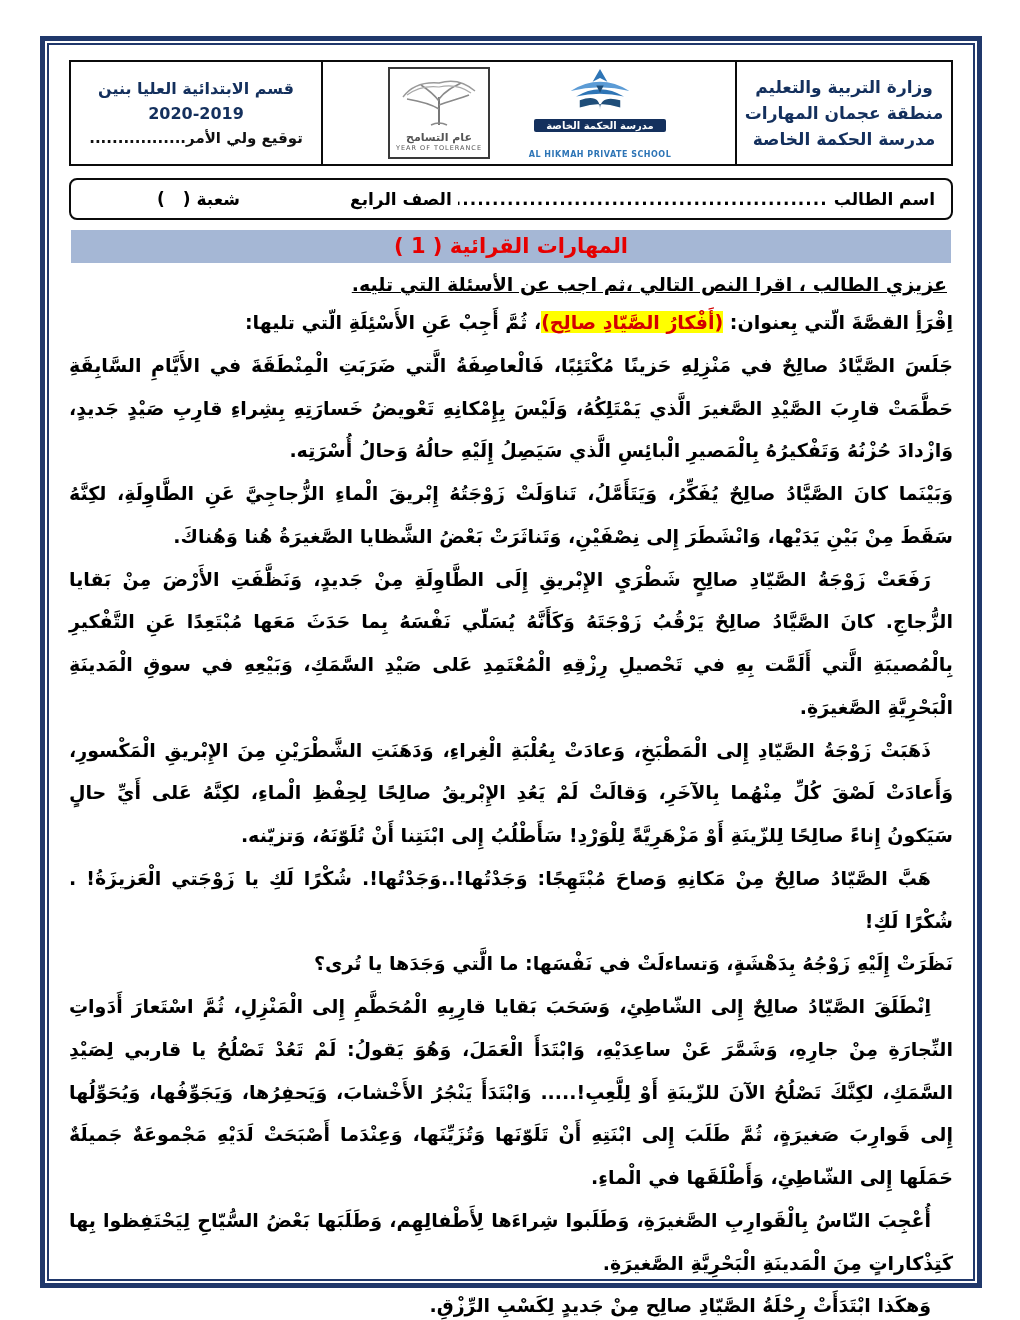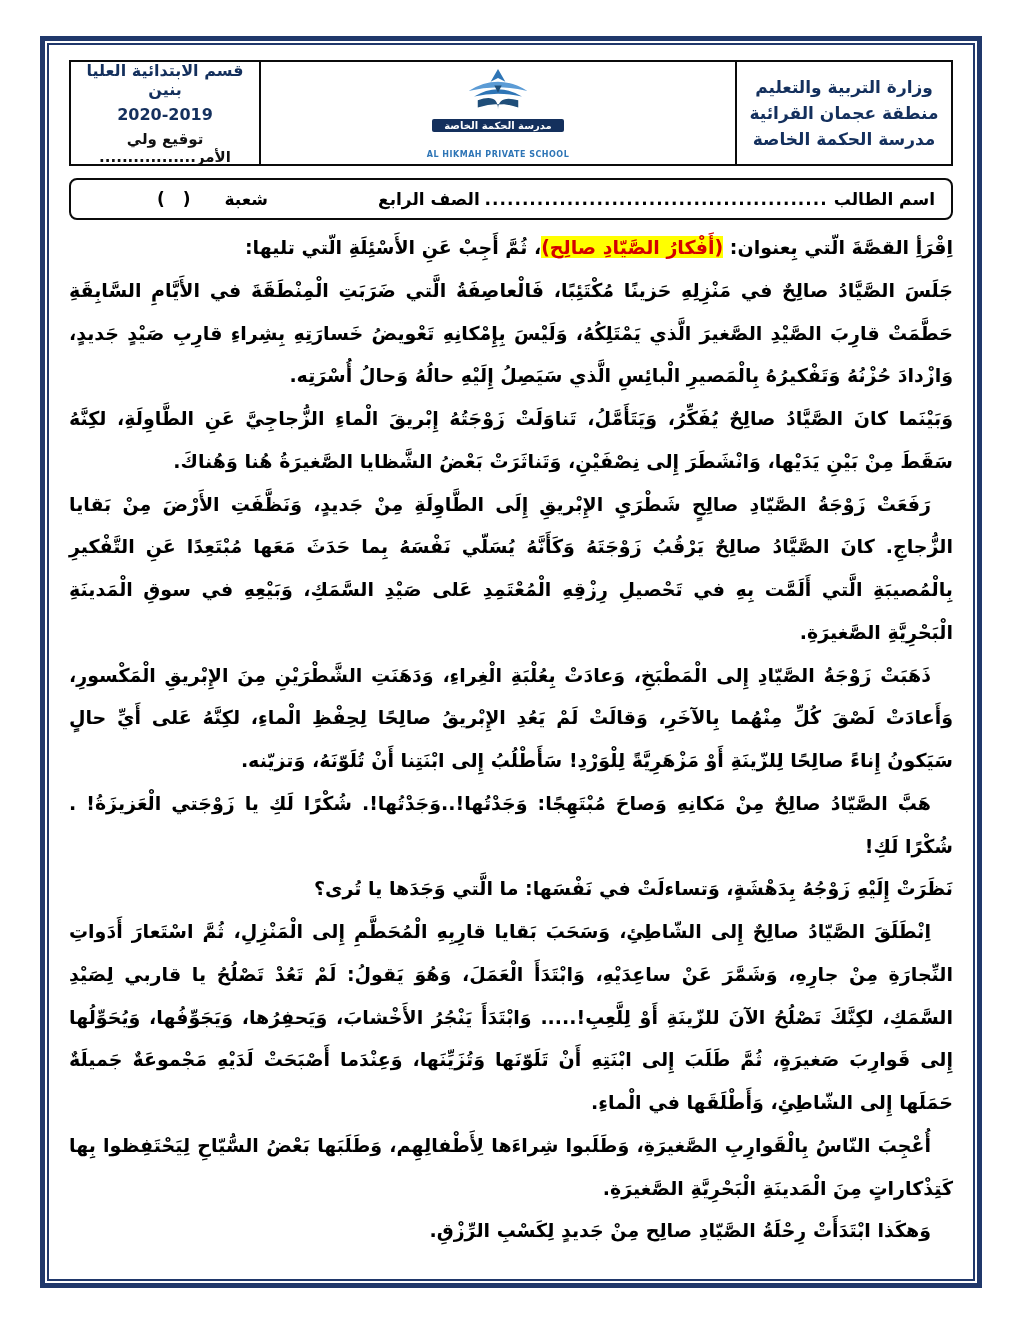--- a/index.html
+++ b/index.html
@@ -15,39 +15,39 @@
   *{margin:0;padding:0;box-sizing:border-box;}
   html,body{width:1020px;height:1320px;background:#ffffff;font-family:"DejaVu Sans",sans-serif;color:var(--ink);}
   .sheet{position:relative;width:1020px;height:1320px;background:#fff;overflow:hidden;}
   .frame{position:absolute;left:40px;top:36px;right:38px;bottom:32px;border:5px solid var(--frame);}
   .frame-inner{position:absolute;inset:2px;border:2px solid var(--frame);padding:15px 20px 10px 20px;}
 
   
   .header-box{direction:rtl;display:flex;align-items:stretch;border:2px solid #0b0b0b;height:106px;}
   .h-col{display:flex;flex-direction:column;justify-content:center;gap:6px;text-align:center;font-weight:bold;}
   .h-ministry{width:216px;border-left:2px solid #0b0b0b;color:var(--navy);font-size:17px;padding:4px;}
-  .h-section{width:190px;border-right:2px solid #0b0b0b;color:var(--navy);font-size:16px;padding:4px;}
+  .h-section{width:252px;border-right:2px solid #0b0b0b;color:var(--navy);font-size:16px;padding:4px;}
   .h-section .sig{color:#111;font-size:15px;}
   .h-center{flex:1;display:flex;align-items:center;justify-content:center;gap:40px;direction:ltr;}
 
   .tolerance-logo{width:102px;height:92px;border:2px solid #3a3a3a;display:flex;flex-direction:column;align-items:center;padding:2px 2px 3px 2px;background:#fff;}
   .tolerance-logo svg{width:88px;height:56px;}
   .tol-ar{font-size:11px;font-weight:bold;color:#555;line-height:1.2;}
   .tol-en{font-size:6.5px;letter-spacing:1px;color:#555;}
 
   .school-logo{width:140px;display:flex;flex-direction:column;align-items:center;}
   .school-logo svg{width:92px;height:48px;}
   .logo-banner{background:var(--navy);color:#fff;font-size:10px;font-weight:bold;padding:1px 12px;border-radius:2px;white-space:nowrap;}
   .logo-en{font-size:8px;font-weight:bold;color:var(--logo-blue);letter-spacing:0.5px;margin-top:18px;white-space:nowrap;}
 
   
   .student-bar{direction:rtl;display:flex;align-items:center;border:2px solid #0b0b0b;border-radius:8px;height:42px;margin-top:12px;padding:0 16px;font-weight:bold;font-size:17px;}
   .student-bar .dots{flex:1;overflow:hidden;white-space:nowrap;margin:0 6px;letter-spacing:1px;}
   .student-bar .grade{margin-left:110px;}
-  .student-bar .section{margin-left:28px;}
+  .student-bar .section{}
   .student-bar .section-parens{margin-left:70px;letter-spacing:6px;}
 
   
   .title-bar{margin:10px 2px 0 2px;background:var(--title-bg);text-align:center;padding:4px 0 5px 0;}
   .title-bar span{color:var(--title-fg);font-weight:bold;font-size:21px;}
 
   
   .instruction{direction:rtl;margin-top:10px;padding-right:6px;font-weight:bold;font-size:19px;text-align:right;}
   .instruction span{text-decoration:underline;}
 
@@ -61,25 +61,38 @@
 </head>
 <body>
 
 <div class="sheet">
   <div class="frame">
     <div class="frame-inner">
 
       <header class="header-box">
         <div class="h-col h-ministry">
           <div>وزارة التربية والتعليم</div>
-          <div>منطقة عجمان القرائية</div>
+          <div>منطقة عجمان المهارات</div>
           <div>مدرسة الحكمة الخاصة</div>
         </div>
 
         <div class="h-center">
+          <div class="tolerance-logo">
+            <span>
+              <svg viewBox="0 0 88 56" xmlns="http://www.w3.org/2000/svg">
+                <path d="M44 54 L44 26" stroke="#777" stroke-width="2" fill="none"></path>
+                <path d="M44 38 C34 32 24 30 12 28 M44 34 C54 30 64 28 74 24 M44 30 C38 22 32 18 26 14 M44 28 C50 20 58 16 66 12" stroke="#8a8a8a" stroke-width="1.6" fill="none"></path>
+                <path d="M8 26 Q20 10 44 12 Q64 6 80 20" stroke="#9a9a9a" stroke-width="1.4" fill="none"></path>
+                <path d="M12 24 Q26 14 44 16 Q62 12 76 22" stroke="#aaaaaa" stroke-width="1.2" fill="none"></path>
+                <path d="M36 54 Q44 50 52 54" stroke="#8a8a8a" stroke-width="1.4" fill="none"></path>
+              </svg>
+            </span>
+            <div class="tol-ar">عام التسامح</div>
+            <div class="tol-en">YEAR OF TOLERANCE</div>
+          </div>
 
           <div class="school-logo">
             <span>
               <svg viewBox="0 0 100 52" xmlns="http://www.w3.org/2000/svg">
                 <path d="M50 2 L58 16 L50 12 L42 16 Z" fill="#2e75b6"></path>
                 <path d="M18 26 Q50 6 82 26 Q50 18 18 26 Z" fill="#5b9bd5"></path>
                 <path d="M24 32 Q50 16 76 32 Q50 26 24 32 Z" fill="#2e75b6"></path>
                 <path d="M28 36 Q50 28 50 46 Q50 30 72 36 L72 44 Q50 36 28 44 Z" fill="#1f4e79"></path>
                 <path d="M46 20 L54 20 L50 28 Z" fill="#1f4e79"></path>
               </svg>
@@ -97,21 +110,27 @@
       </header>
 
       <div class="student-bar">
         <span>اسم الطالب</span>
         <span class="dots">......................................................</span>
         <span class="grade">الصف الرابع</span>
         <span class="section">شعبة</span>
         <span class="section-parens">(      )</span>
       </div>
 
+      <div class="title-bar">
+        <span>المهارات القرائية ( 1 )</span>
+      </div>
 
+      <div class="instruction">
+        <span>عزيزي الطالب ، اقرا النص التالي ،ثم اجب عن الأسئلة التي تليه.</span>
+      </div>
 
       <div class="story">
         <p class="intro"><span>اِقْرَأِ القصَّةَ الّتي بِعنوان: </span><span class="hl">(أَفْكارُ الصَّيّادِ صالِح)</span><span>، ثُمَّ أَجِبْ عَنِ الأَسْئِلَةِ الّتي تليها:</span></p>
         <p>جَلَسَ الصَّيَّادُ صالِحٌ في مَنْزِلِهِ حَزينًا مُكْتَئِبًا، فَالْعاصِفَةُ الَّتي ضَرَبَتِ الْمِنْطَقَةَ في الأَيَّامِ السَّابِقَةِ حَطَّمَتْ قارِبَ الصَّيْدِ الصَّغيرَ الَّذي يَمْتَلِكُهُ، وَلَيْسَ بِإِمْكانِهِ تَعْويضُ خَسارَتِهِ بِشِراءِ قارِبِ صَيْدٍ جَديدٍ، وَازْدادَ حُزْنُهُ وَتَفْكيرُهُ بِالْمَصيرِ الْبائِسِ الَّذي سَيَصِلُ إِلَيْهِ حالُهُ وَحالُ أُسْرَتِه.</p>
         <p>وَبَيْنَما كانَ الصَّيَّادُ صالِحٌ يُفَكِّرُ، وَيَتَأَمَّلُ، تَناوَلَتْ زَوْجَتُهُ إِبْريقَ الْماءِ الزُّجاجِيَّ عَنِ الطَّاوِلَةِ، لكِنَّهُ سَقَطَ مِنْ بَيْنِ يَدَيْها، وَانْشَطَرَ إِلى نِصْفَيْنِ، وَتَناثَرَتْ بَعْضُ الشَّظايا الصَّغيرَةُ هُنا وَهُناكَ.</p>
         <p class="indent">رَفَعَتْ زَوْجَةُ الصَّيّادِ صالِحٍ شَطْرَيِ الإِبْريقِ إِلَى الطَّاوِلَةِ مِنْ جَديدٍ، وَنَظَّفَتِ الأَرْضَ مِنْ بَقايا الزُّجاجِ. كانَ الصَّيَّادُ صالِحٌ يَرْقُبُ زَوْجَتَهُ وَكَأَنَّهُ يُسَلّي نَفْسَهُ بِما حَدَثَ مَعَها مُبْتَعِدًا عَنِ التَّفْكيرِ بِالْمُصيبَةِ الَّتي أَلَمَّت بِهِ في تَحْصيلِ رِزْقِهِ الْمُعْتَمِدِ عَلى صَيْدِ السَّمَكِ، وَبَيْعِهِ في سوقِ الْمَدينَةِ الْبَحْرِيَّةِ الصَّغيرَةِ.</p>
         <p class="indent">ذَهَبَتْ زَوْجَةُ الصَّيّادِ إِلى الْمَطْبَخِ، وَعادَتْ بِعُلْبَةِ الْغِراءِ، وَدَهَنَتِ الشَّطْرَيْنِ مِنَ الإِبْريقِ الْمَكْسورِ، وَأَعادَتْ لَصْقَ كُلِّ مِنْهُما بِالآخَرِ، وَقالَتْ لَمْ يَعُدِ الإِبْريقُ صالِحًا لِحِفْظِ الْماءِ، لكِنَّهُ عَلى أَيِّ حالٍ سَيَكونُ إِناءً صالِحًا لِلزّينَةِ أَوْ مَزْهَرِيَّةً لِلْوَرْدِ! سَأَطْلُبُ إِلى ابْنَتِنا أَنْ تُلَوّنَهُ، وَتزيّنه.</p>
         <p class="indent">هَبَّ الصَّيّادُ صالِحٌ مِنْ مَكانِهِ وَصاحَ مُبْتَهِجًا: وَجَدْتُها!..وَجَدْتُها!. شُكْرًا لَكِ يا زَوْجَتي الْعَزيزَةُ! . شُكْرًا لَكِ!</p>
         <p>نَظَرَتْ إِلَيْهِ زَوْجُهُ بِدَهْشَةٍ، وَتساءلَتْ في نَفْسَها: ما الَّتي وَجَدَها يا تُرى؟</p>
         <p class="indent">اِنْطَلَقَ الصَّيّادُ صالِحٌ إِلى الشّاطِئِ، وَسَحَبَ بَقايا قارِبِهِ الْمُحَطَّمِ إِلى الْمَنْزِلِ، ثُمَّ اسْتَعارَ أَدَواتِ النِّجارَةِ مِنْ جارِهِ، وَشَمَّرَ عَنْ ساعِدَيْهِ، وَابْتَدَأَ الْعَمَلَ، وَهُوَ يَقولُ: لَمْ تَعُدْ تَصْلُحُ يا قاربي لِصَيْدِ السَّمَكِ، لكِنَّكَ تَصْلُحُ الآنَ للزّينَةِ أَوْ لِلَّعِبِ!..... وَابْتَدَأَ يَنْجُرُ الأَخْشابَ، وَيَحفِرُها، وَيَجَوِّفُها، وَيُحَوِّلُها إِلى قَوارِبَ صَغيرَةٍ، ثُمَّ طَلَبَ إِلى ابْنَتِهِ أَنْ تَلَوّنَها وَتُزَيِّنَها، وَعِنْدَما أَصْبَحَتْ لَدَيْهِ مَجْموعَةٌ جَميلَةٌ حَمَلَها إِلى الشّاطِئِ، وَأَطْلَقَها في الْماءِ.</p>

